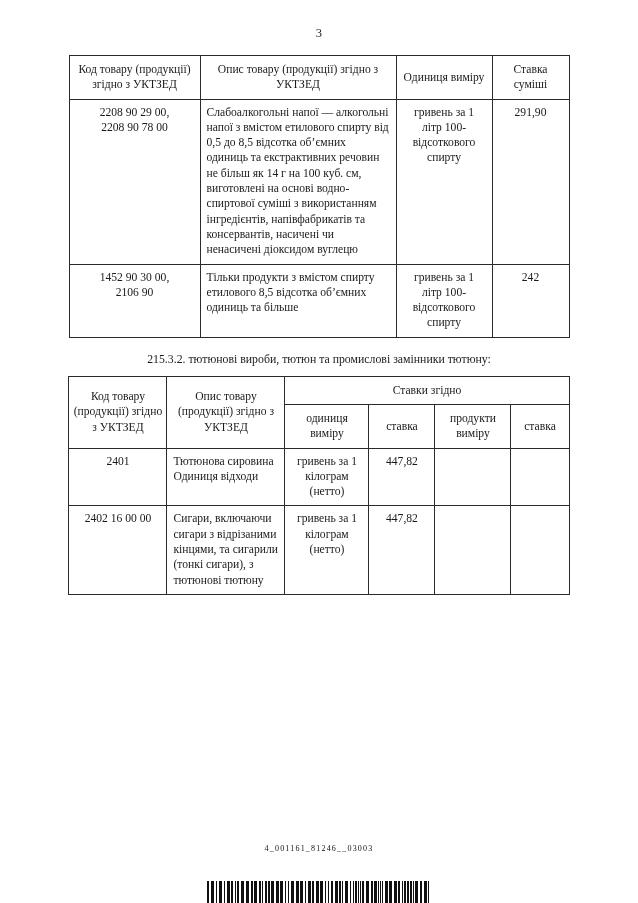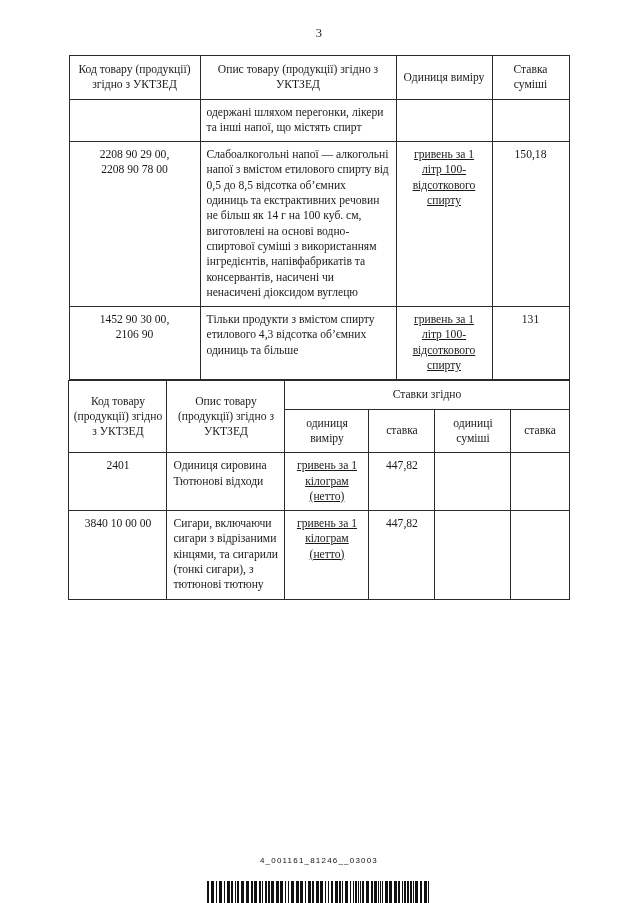--- a/index.html
+++ b/index.html
@@ -55,21 +55,20 @@
 
   .cell-code {
     text-align: center;
     white-space: pre-line;
   }
   .cell-desc {
     text-align: left;
   }
   .cell-unit {
     text-align: center;
-    text-decoration: underline;
   }
   .cell-rate {
     text-align: center;
   }
 
   .section-title {
     width: 500px;
     margin: 14px auto 8px auto;
     font-size: 11.8px;
     text-align: center;
@@ -88,24 +87,24 @@
   .t2 th { font-size: 11.4px; }
 
   .barcode-wrap {
     position: absolute;
     left: 0;
     right: 0;
     bottom: 18px;
     text-align: center;
   }
   .barcode-text {
-    font-family: Liberation Sans, sans-serif;
+    font-family: Liberation Serif, serif;
     font-size: 8px;
     letter-spacing: 1.2px;
-    margin-bottom: 2px;
+    margin-bottom: 14px;
     color: #111;
   }
   .barcode {
     display: inline-block;
     height: 30px;
     line-height: 0;
     font-size: 0;
     white-space: nowrap;
   }
   .barcode i {
@@ -132,76 +131,71 @@
     <thead>
       <tr>
         <th>Код товару (продукції) згідно з УКТЗЕД</th>
         <th>Опис товару (продукції) згідно з УКТЗЕД</th>
         <th>Одиниця виміру</th>
         <th>Ставка суміші</th>
       </tr>
     </thead>
     <tbody>
       <tr>
-        <td class="cell-code"></td>
-        <td class="cell-desc">одержані шляхом перегонки, лікери та інші напої, що містять спирт</td>
-        <td class="cell-unit"></td>
-        <td class="cell-rate"></td>
-      </tr>
-      <tr>
         <td class="cell-code">2208 90 29 00,
 2208 90 78 00</td>
         <td class="cell-desc">Слабоалкогольні напої — алкогольні напої з вмістом етилового спирту від 0,5 до 8,5 відсотка об’ємних одиниць та екстрактивних речовин не більш як 14 г на 100 куб. см, виготовлені на основі водно-спиртової суміші з використанням інгредієнтів, напівфабрикатів та консервантів, насичені чи ненасичені діоксидом вуглецю</td>
         <td class="cell-unit">гривень за 1 літр 100-відсоткового спирту</td>
-        <td class="cell-rate">150,18</td>
+        <td class="cell-rate">291,90</td>
       </tr>
       <tr>
         <td class="cell-code">1452 90 30 00,
 2106 90</td>
-        <td class="cell-desc">Тільки продукти з вмістом спирту етилового 4,3 відсотка об’ємних одиниць та більше</td>
+        <td class="cell-desc">Тільки продукти з вмістом спирту етилового 8,5 відсотка об’ємних одиниць та більше</td>
         <td class="cell-unit">гривень за 1 літр 100-відсоткового спирту</td>
-        <td class="cell-rate">131</td>
+        <td class="cell-rate">242</td>
       </tr>
     </tbody>
   </table>
 
+  <div class="section-title">215.3.2. тютюнові вироби, тютюн та промислові замінники тютюну:</div>
 
   <table class="doc t2">
     <colgroup>
       <col class="d1">
         <col class="d2">
         <col class="d3">
         <col class="d4">
         <col class="d5">
         <col class="d6">
     </colgroup>
     <thead>
       <tr>
         <th rowspan="2">Код товару (продукції) згідно з УКТЗЕД</th>
         <th rowspan="2">Опис товару (продукції) згідно з УКТЗЕД</th>
         <th colspan="4">Ставки згідно</th>
       </tr>
       <tr>
         <th>одиниця виміру</th>
         <th>ставка</th>
-        <th>одиниці суміші</th>
+        <th>продукти виміру</th>
         <th>ставка</th>
       </tr>
     </thead>
     <tbody>
       <tr>
         <td class="cell-code">2401</td>
-        <td class="cell-desc">Одиниця сировина Тютюнові відходи</td>
+        <td class="cell-desc">Тютюнова сировина Одиниця відходи</td>
         <td class="cell-unit">гривень за 1 кілограм (нетто)</td>
         <td class="cell-rate">447,82</td>
         <td class="cell-unit"></td>
         <td class="cell-rate"></td>
       </tr>
       <tr>
-        <td class="cell-code">3840 10 00 00</td>
+        <td class="cell-code">2402 16 00 00</td>
         <td class="cell-desc">Сигари, включаючи сигари з відрізаними кінцями, та сигарили (тонкі сигари), з тютюнові тютюну</td>
         <td class="cell-unit">гривень за 1 кілограм (нетто)</td>
         <td class="cell-rate">447,82</td>
         <td class="cell-unit"></td>
         <td class="cell-rate"></td>
       </tr>
     </tbody>
   </table>
 
   <div class="barcode-wrap">

